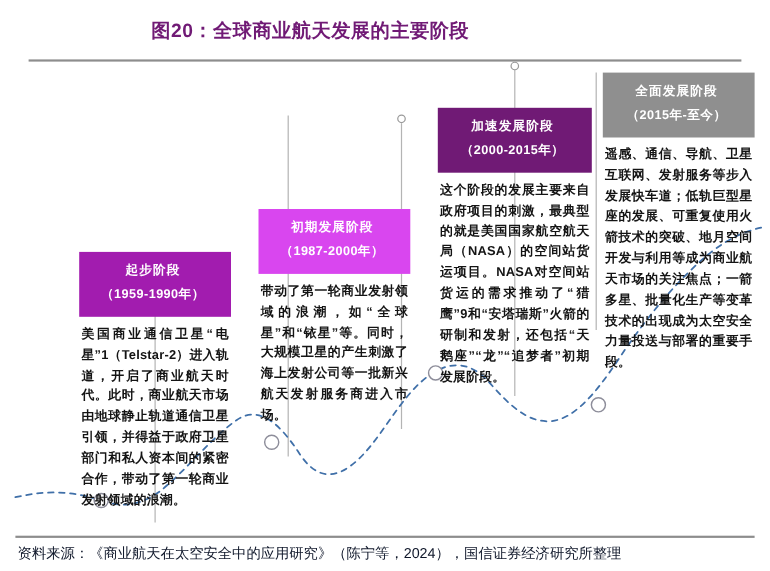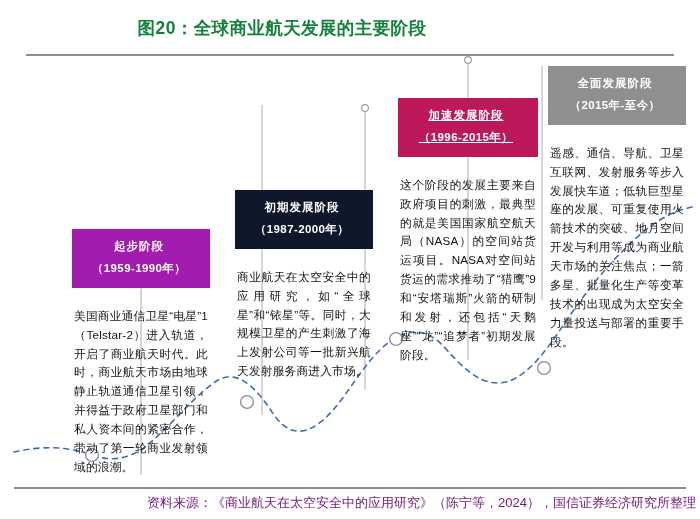--- a/index.html
+++ b/index.html
@@ -22,21 +22,21 @@
 
   
   .fig-title {
     position: absolute;
     left: 0;
     top: 16px;
     width: 564px;
     text-align: center;
     font-size: 17.5px;
     font-weight: bold;
-    color: #15803d;
+    color: #701a75;
     letter-spacing: 0.4px;
     white-space: nowrap;
   }
   .title-rule {
     position: absolute;
     left: 26px;
     top: 54px;
     width: 648px;
     height: 2px;
     background: #8d8d8d;
@@ -50,24 +50,23 @@
     width: 672px;
     height: 2px;
     background: #8d8d8d;
   }
   .footer-note {
     position: absolute;
     left: 16px;
     top: 494px;
     width: 680px;
     font-size: 13px;
-    color: #701a75;
+    color: #0f172a;
     white-space: nowrap;
     letter-spacing: 0px;
-    text-align: right;
   }
 
   
   #decor-layer {
     position: absolute;
     left: 0;
     top: 0;
     width: 700px;
     height: 519px;
     pointer-events: none;
@@ -97,34 +96,34 @@
     white-space: nowrap;
     margin-top: 4px;
     text-align: center;
   }
   .stage-body {
     font-size: 11.7px;
     color: #141414;
     line-height: 1.62;
     text-align: justify;
     text-justify: inter-ideograph;
-    padding: 19px 2px 0 2px;
+    padding: 7px 2px 0 2px;
     letter-spacing: 0.2px;
-    font-weight: normal;
+    font-weight: bold;
   }
 
   
   #stage-0 { left: 72px;  top: 229px; width: 138px; }
   #stage-0 .stage-header { background: #a21caf; }
 
   #stage-1 { left: 235px; top: 190px; width: 138px; }
-  #stage-1 .stage-header { background: #0f172a; }
+  #stage-1 .stage-header { background: #d946ef; }
 
   #stage-2 { left: 398px; top: 98px;  width: 140px; }
-  #stage-2 .stage-header { background: #be185d; text-decoration: underline; }
+  #stage-2 .stage-header { background: #701a75; }
 
   #stage-3 { left: 548px; top: 66px;  width: 138px; }
   #stage-3 .stage-header { background: #8f8f8f; }
 
 </style>
 </head>
 <body>
 
 <div id="figure-root">
 
@@ -161,27 +160,27 @@
       <div class="stage-period">（1959-1990年）</div>
     </div>
     <div class="stage-body">美国商业通信卫星“电星”1（Telstar-2）进入轨道，开启了商业航天时代。此时，商业航天市场由地球静止轨道通信卫星引领，并得益于政府卫星部门和私人资本间的紧密合作，带动了第一轮商业发射领域的浪潮。</div>
   </div>
 
   <div class="stage" id="stage-1">
     <div class="stage-header">
       <div class="stage-name">初期发展阶段</div>
       <div class="stage-period">（1987-2000年）</div>
     </div>
-    <div class="stage-body">商业航天在太空安全中的应用研究，如“全球星”和“铱星”等。同时，大规模卫星的产生刺激了海上发射公司等一批新兴航天发射服务商进入市场。</div>
+    <div class="stage-body">带动了第一轮商业发射领域的浪潮，如“全球星”和“铱星”等。同时，大规模卫星的产生刺激了海上发射公司等一批新兴航天发射服务商进入市场。</div>
   </div>
 
   <div class="stage" id="stage-2">
     <div class="stage-header">
       <div class="stage-name">加速发展阶段</div>
-      <div class="stage-period">（1996-2015年）</div>
+      <div class="stage-period">（2000-2015年）</div>
     </div>
     <div class="stage-body">这个阶段的发展主要来自政府项目的刺激，最典型的就是美国国家航空航天局（NASA）的空间站货运项目。NASA对空间站货运的需求推动了“猎鹰”9和“安塔瑞斯”火箭的研制和发射，还包括“天鹅座”“龙”“追梦者”初期发展阶段。</div>
   </div>
 
   <div class="stage" id="stage-3">
     <div class="stage-header">
       <div class="stage-name">全面发展阶段</div>
       <div class="stage-period">（2015年-至今）</div>
     </div>
     <div class="stage-body">遥感、通信、导航、卫星互联网、发射服务等步入发展快车道；低轨巨型星座的发展、可重复使用火箭技术的突破、地月空间开发与利用等成为商业航天市场的关注焦点；一箭多星、批量化生产等变革技术的出现成为太空安全力量投送与部署的重要手段。</div>

